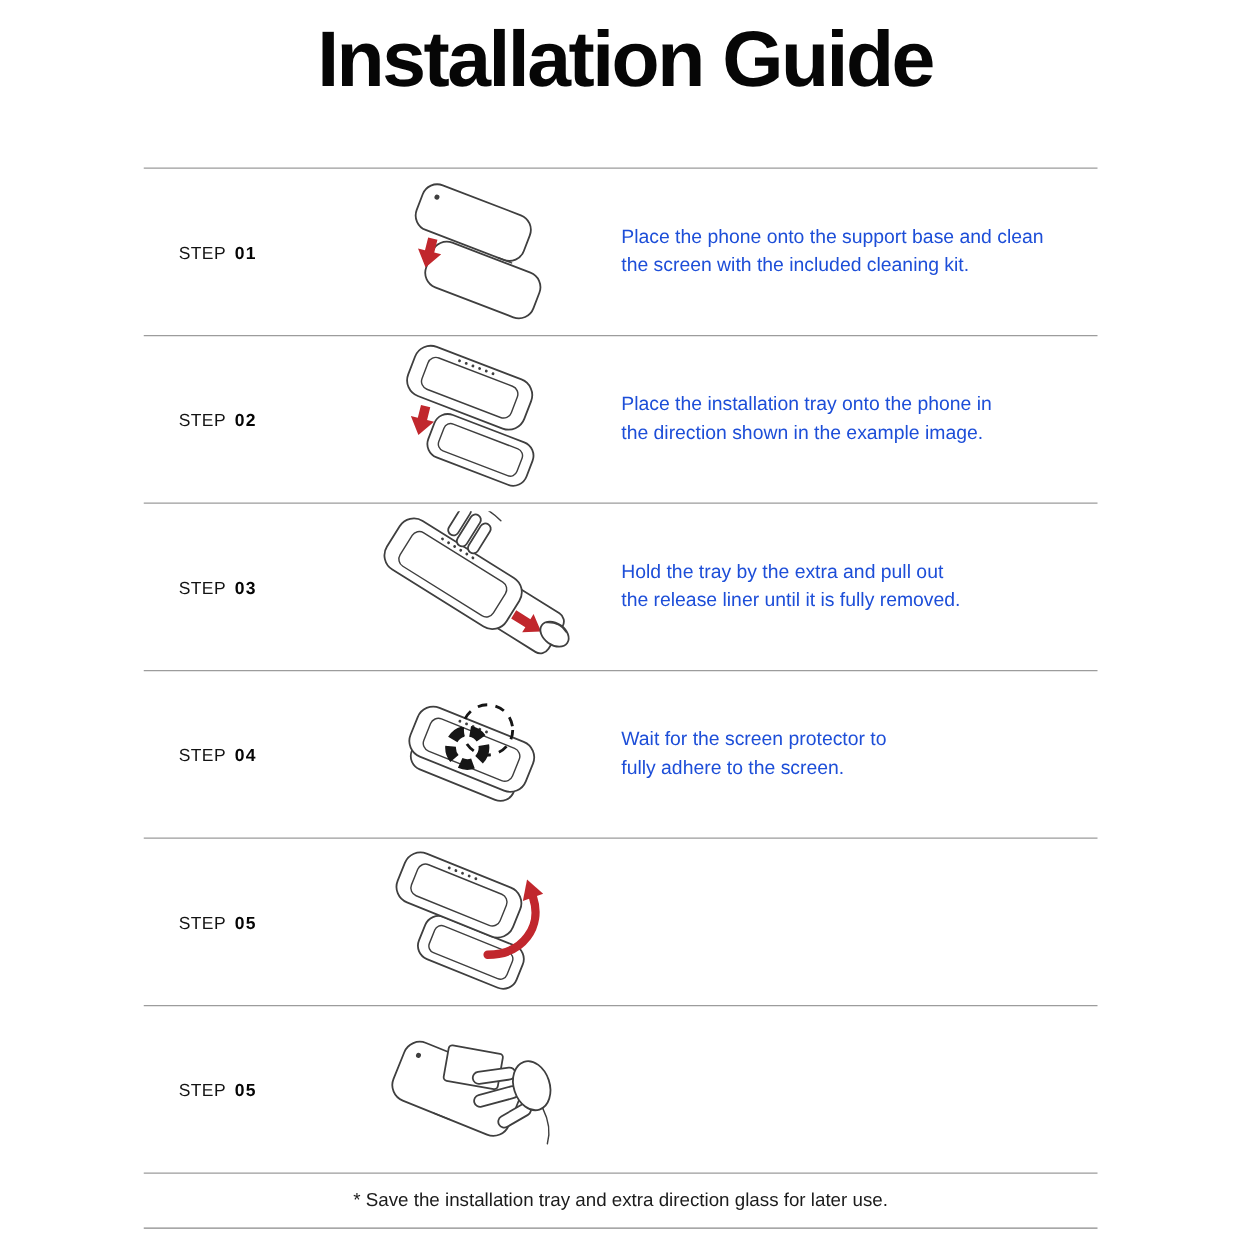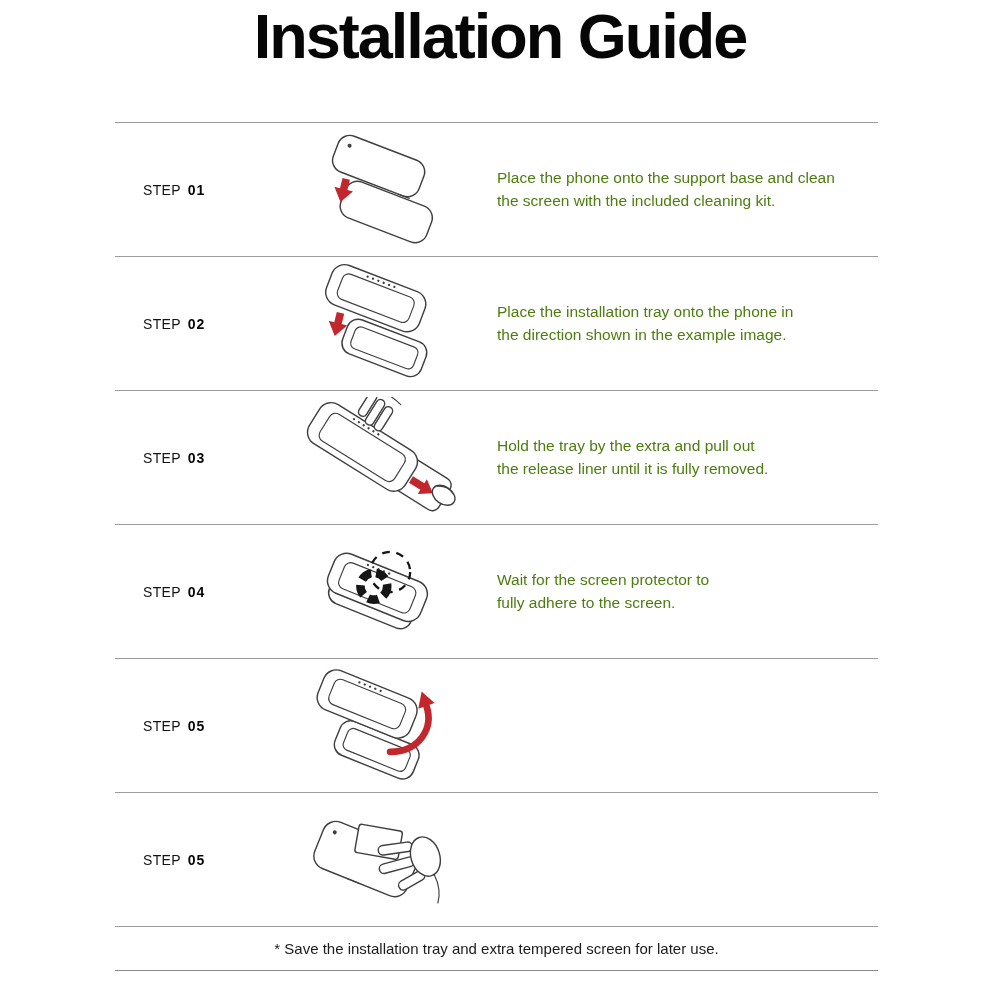--- a/index.html
+++ b/index.html
@@ -9,38 +9,39 @@
     font-family:"Liberation Sans", sans-serif;
     color:#1d1d1d;
     overflow:hidden;
   }
   .title {
     text-align:center;
     font-size:63px;
     font-weight:bold;
     letter-spacing:-2px;
     color:#060606;
+    padding-top:12px;
   }
   .content { width:763px; margin-left:115px; margin-top:50px; }
   .row {
     display:flex; align-items:center;
     height:134px;
     border-top:1px solid #9c9c9c;
   }
   .label {
     width:168px; padding-left:28px;
     font-size:14px; color:#131313; letter-spacing:0.3px;
     white-space:nowrap;
   }
   .label .num { font-weight:bold; margin-left:7px; letter-spacing:1px; color:#050505; }
   .art { width:196px; display:flex; justify-content:center; align-items:center; }
   .art svg { display:block; }
   .desc {
     flex:1; padding-left:18px;
-    font-size:15.5px; line-height:1.45; color:#4d7c0f;
+    font-size:15.5px; line-height:1.45; color:#1d4ed8;
     white-space:pre-line;
   }
   .footer {
     height:45px;
     border-top:1px solid #9c9c9c;
     border-bottom:1px solid #8a8a8a;
     display:flex; align-items:center; justify-content:center;
     font-size:15px; color:#1b1b1b;
   }
   
@@ -234,15 +235,15 @@
             <rect class="la" x="-48" y="-4" width="38" height="10" rx="5" transform="rotate(3)"></rect>
             <rect class="la" x="-38" y="10" width="30" height="10" rx="5" transform="rotate(-12)"></rect>
             <ellipse class="la" cx="2" cy="0" rx="15" ry="21"></ellipse>
           </g>
           <path class="dt" d="M158 76 q 8 16 4 30"></path>
         </g>
       </svg>
     </div>
   </div>
 
-  <div class="footer">* Save the installation tray and extra tempered screen for later use.</div>
+  <div class="footer">* Save the installation tray and extra direction glass for later use.</div>
 
 </div>
 
 </body></html>

